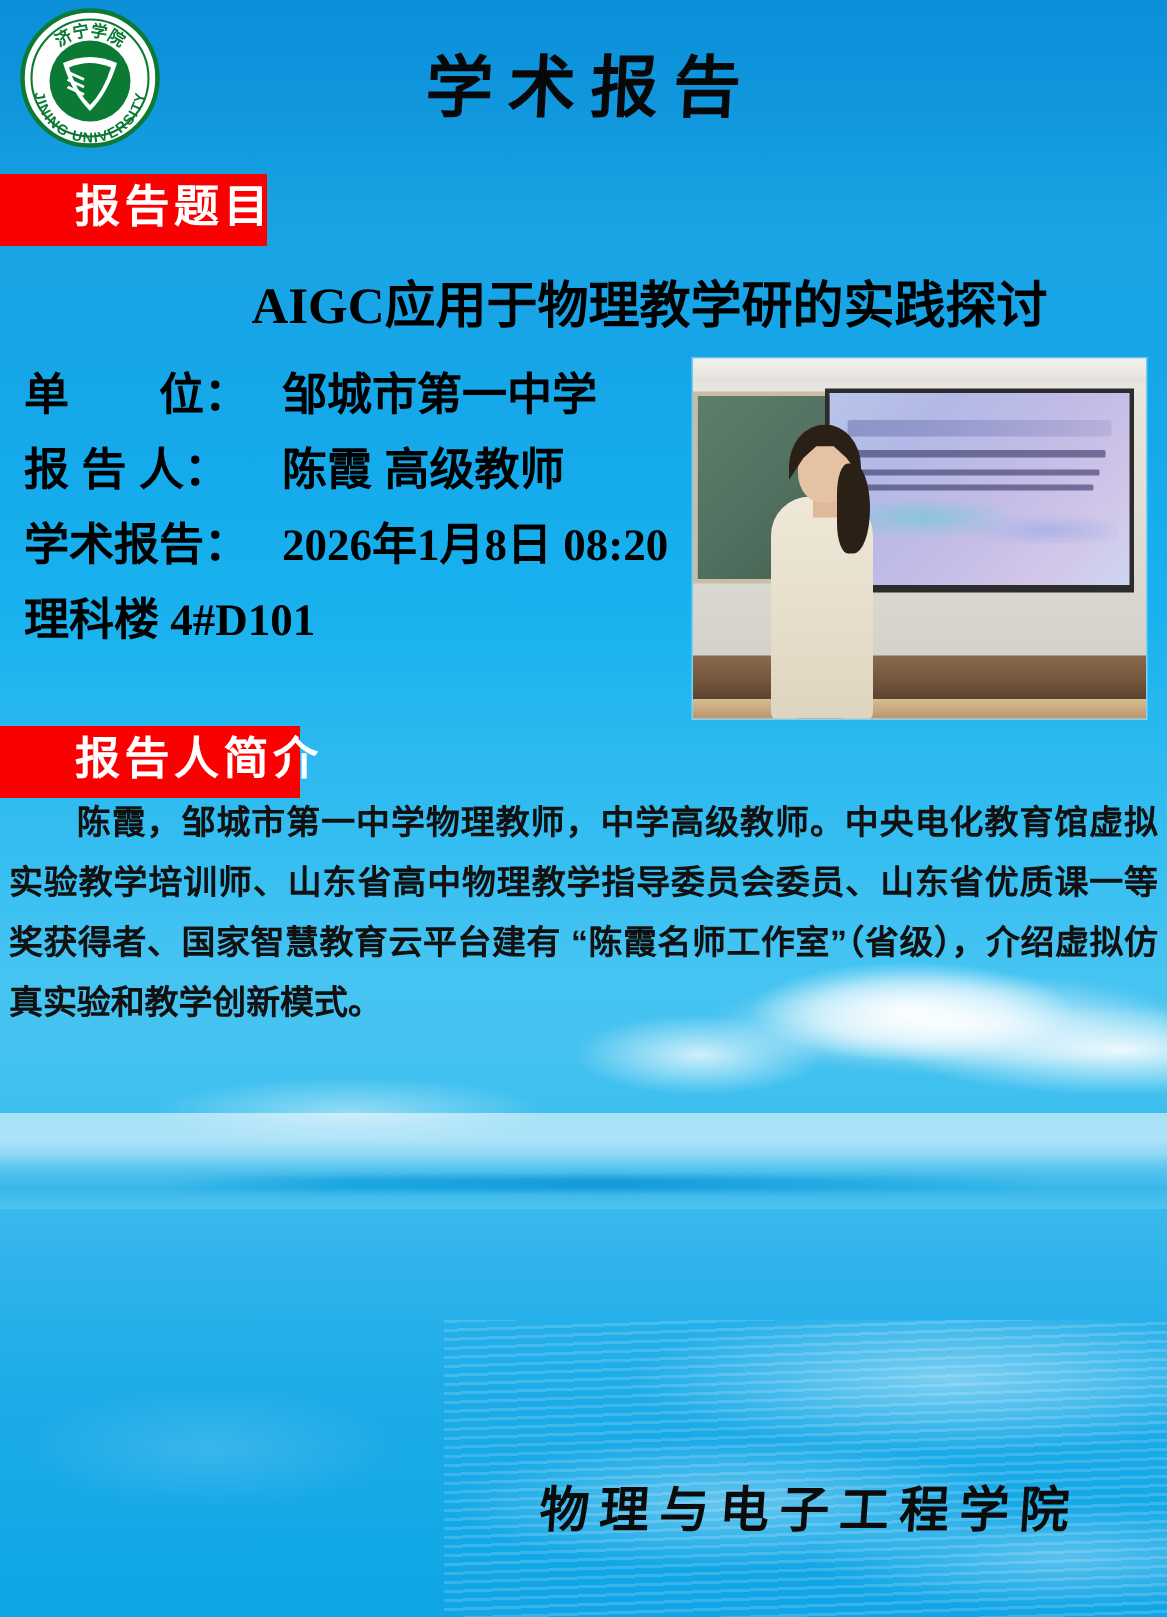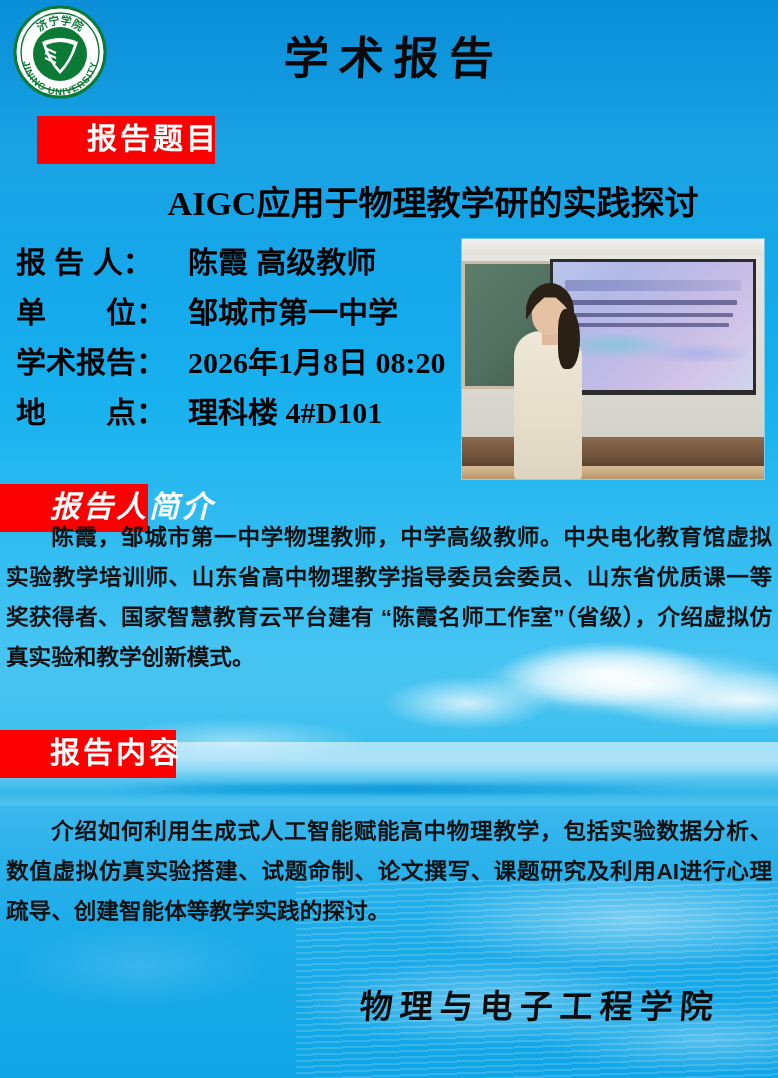--- a/index.html
+++ b/index.html
@@ -116,22 +116,22 @@
     background: #fb0000;
     color: #ffffff;
     font-weight: 700;
     font-size: 30px;
     letter-spacing: 3px;
     padding: 7px 22px 9px 50px;
     box-sizing: border-box;
     line-height: 1.06;
     white-space: nowrap;
   }
-  #banner-title   { top: 116px; width: 178px; margin-left: 37px; }
-  #banner-bio     { top: 484px; width: 148px; font-style: italic; }
+  #banner-title   { top: 116px; width: 178px; }
+  #banner-bio     { top: 484px; width: 200px; }
   #banner-content { top: 730px; width: 176px; }
 
   
   #talk-title {
     position: absolute;
     left: 0; top: 176px;
     width: 778px;
     text-align: center;
     font-family: "Liberation Serif", "DejaVu Serif", serif;
     font-weight: 700;
@@ -228,21 +228,21 @@
     font-family: "Liberation Sans", "DejaVu Sans", sans-serif;
     font-weight: 700;
     font-size: 22.6px;
     line-height: 40px;
     color: #111;
     text-align: justify;
     text-justify: inter-ideograph;
     text-indent: 2em;
     letter-spacing: 0px;
   }
-  #bio-text     { top: 518px; }
+  #bio-text     { top: 529px; }
   #content-text { top: 812px; }
 
   
   #footer-dept {
     position: absolute;
     right: 58px; top: 980px;
     font-family: "Liberation Serif", "DejaVu Serif", serif;
     font-weight: 700;
     font-size: 33px;
     letter-spacing: 7px;
@@ -285,33 +285,32 @@
   </div>
 
   <div id="main-heading">学术报告</div>
 
   <div class="red-banner" id="banner-title">报告题目</div>
 
   <div id="talk-title">AIGC应用于物理教学研的实践探讨</div>
 
   <div id="info-block">
     <div class="info-row">
+      <span class="info-label">单　　位：</span>
+      <span class="info-value">邹城市第一中学</span>
+    </div>
+    <div class="info-row">
       <span class="info-label">报 告 人：</span>
       <span class="info-value">陈霞 高级教师</span>
-    </div>
-    <div class="info-row">
-      <span class="info-label">单　　位：</span>
-      <span class="info-value">邹城市第一中学</span>
     </div>
     <div class="info-row">
       <span class="info-label">学术报告：</span>
       <span class="info-value serif">2026年1月8日 08:20</span>
     </div>
     <div class="info-row">
-      <span class="info-label">地　　点：</span>
       <span class="info-value serif">理科楼 4#D101</span>
     </div>
   </div>
 
   <div id="speaker-photo">
     <div class="ph ph-wall"></div>
     <div class="ph ph-ceiling"></div>
     <div class="ph ph-board"></div>
     <div class="ph ph-screen">
       <div class="ph-screen-head"></div>
@@ -326,18 +325,16 @@
     <div class="ph ph-person-body"></div>
     <div class="ph ph-person-neck"></div>
     <div class="ph ph-person-head"></div>
     <div class="ph ph-person-hair"></div>
     <div class="ph ph-person-hair2"></div>
   </div>
 
   <div class="red-banner" id="banner-bio">报告人简介</div>
   <div class="para" id="bio-text">陈霞，邹城市第一中学物理教师，中学高级教师。中央电化教育馆虚拟实验教学培训师、山东省高中物理教学指导委员会委员、山东省优质课一等奖获得者、国家智慧教育云平台建有 “陈霞名师工作室”（省级），介绍虚拟仿真实验和教学创新模式。</div>
 
-  <div class="red-banner" id="banner-content">报告内容</div>
-  <div class="para" id="content-text">介绍如何利用生成式人工智能赋能高中物理教学，包括实验数据分析、数值虚拟仿真实验搭建、试题命制、论文撰写、课题研究及利用AI进行心理疏导、创建智能体等教学实践的探讨。</div>
 
   <div id="footer-dept">物理与电子工程学院</div>
 
 </div>
 
 </body></html>

